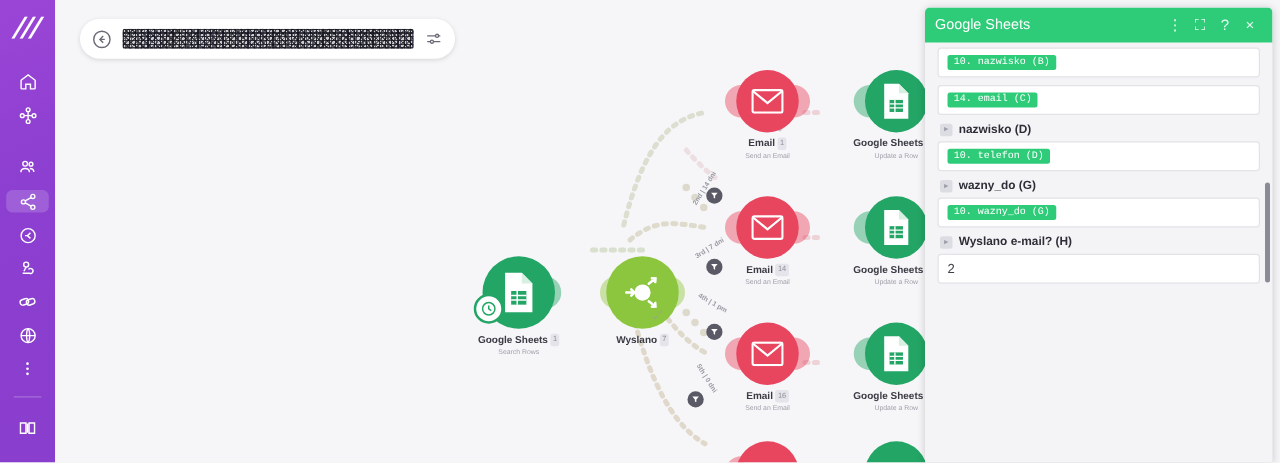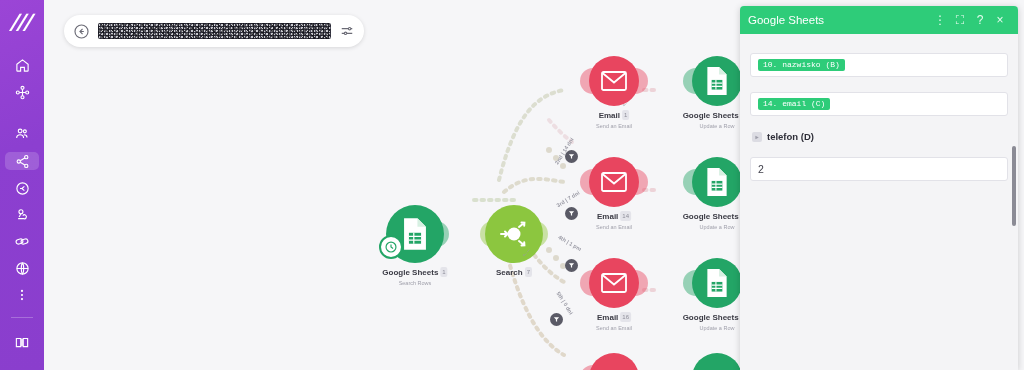--- a/index.html
+++ b/index.html
@@ -129,21 +129,21 @@
   }
   #panel-title { font-size: 11.5px; font-weight: normal; flex: 1 1 auto; color:#fff; }
   .ph-icon {
     width: 20px; height: 20px; display: flex; align-items: center; justify-content: center;
     color: #e4fbee; font-size: 12px; line-height: 1;
   }
   #panel-body {
     flex: 1 1 auto; position: relative; overflow: hidden;
     padding: 4px 10px 0 10px;
   }
-  .field-group { margin-bottom: 6px; margin-top: 15px; }
+  .field-group { margin-bottom: 6px; }
   .field-label {
     display: flex; align-items: center; gap: 5px;
     font-size: 9.5px; font-weight: bold; color: #2e2e38;
     margin: 6px 0 4px 2px;
   }
   .toggle-chip {
     width: 10px; height: 10px; border-radius: 2px; background: #dcdce3;
     display: flex; align-items: center; justify-content: center;
     color: #9e9eaa; font-size: 6px; line-height: 1; flex: 0 0 auto;
   }
@@ -327,21 +327,21 @@
         <svg width="34" height="34" viewBox="0 0 34 34">
           <circle cx="17" cy="17" r="6.5" fill="#fff"></circle>
           <g stroke="#fff" stroke-width="2" fill="none" stroke-linecap="round">
             <path d="M4 17h6M8 14.5L10.5 17 8 19.5"></path>
             <path d="M22 10l5-4M24.5 5.6L27.4 5.8 27.2 8.7"></path>
             <path d="M22 24l5 4M24.5 28.4L27.4 28.2 27.2 25.3"></path>
           </g>
         </svg>
       </div>
       <div class="node-label" style="top:33px;">
-        <div class="node-title"><span>Search</span><span class="node-badge">7</span></div>
+        <div class="node-title"><span>Wyslano</span><span class="node-badge">7</span></div>
       </div>
     </div>
 
     <div class="route-label" style="left:505px; top:148px; transform:rotate(-58deg);">2nd | 14 dni</div>
     <div class="route-label" style="left:511px; top:196px; transform:rotate(-32deg);">3rd | 7 dni</div>
     <div class="route-label" style="left:513px; top:240px; transform:rotate(30deg);">4th | 1 pm</div>
     <div class="route-label" style="left:508px; top:300px; transform:rotate(58deg);">5th | 0 dni</div>
 
     <div class="route-dot" style="left:521px; top:150px;">
       <svg width="7" height="7" viewBox="0 0 24 24" fill="#fff">
@@ -505,30 +505,46 @@
 
       <div class="field-group">
         <div class="field-input">
           <span class="var-chip">14. email (C)</span>
         </div>
       </div>
 
       <div class="field-group">
         <div class="field-label">
           <span class="toggle-chip">▸</span>
-          <span>telefon (D)</span>
+          <span>nazwisko (D)</span>
+        </div>
+        <div class="field-input">
+          <span class="var-chip">10. telefon (D)</span>
         </div>
       </div>
 
 
       <div class="field-group">
       </div>
 
-
       <div class="field-group">
+        <div class="field-label">
+          <span class="toggle-chip">▸</span>
+          <span>wazny_do (G)</span>
+        </div>
+        <div class="field-input">
+          <span class="var-chip">10. wazny_do (G)</span>
+        </div>
+      </div>
+
+      <div class="field-group">
+        <div class="field-label">
+          <span class="toggle-chip">▸</span>
+          <span>Wyslano e-mail? (H)</span>
+        </div>
         <div class="field-input">
           <span class="plain-value">2</span>
         </div>
       </div>
 
       <div id="panel-scroll-track">
         <div id="panel-scroll-thumb"></div>
       </div>
     </div>
   </div>

